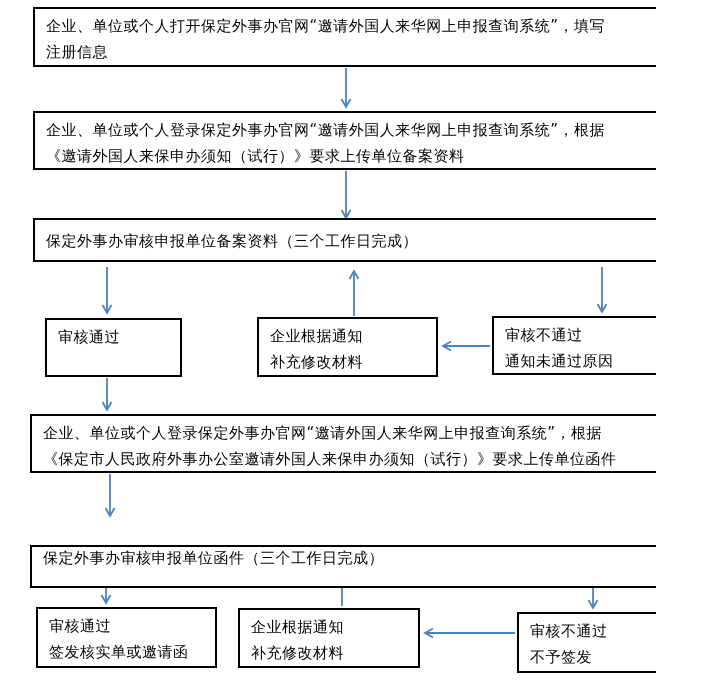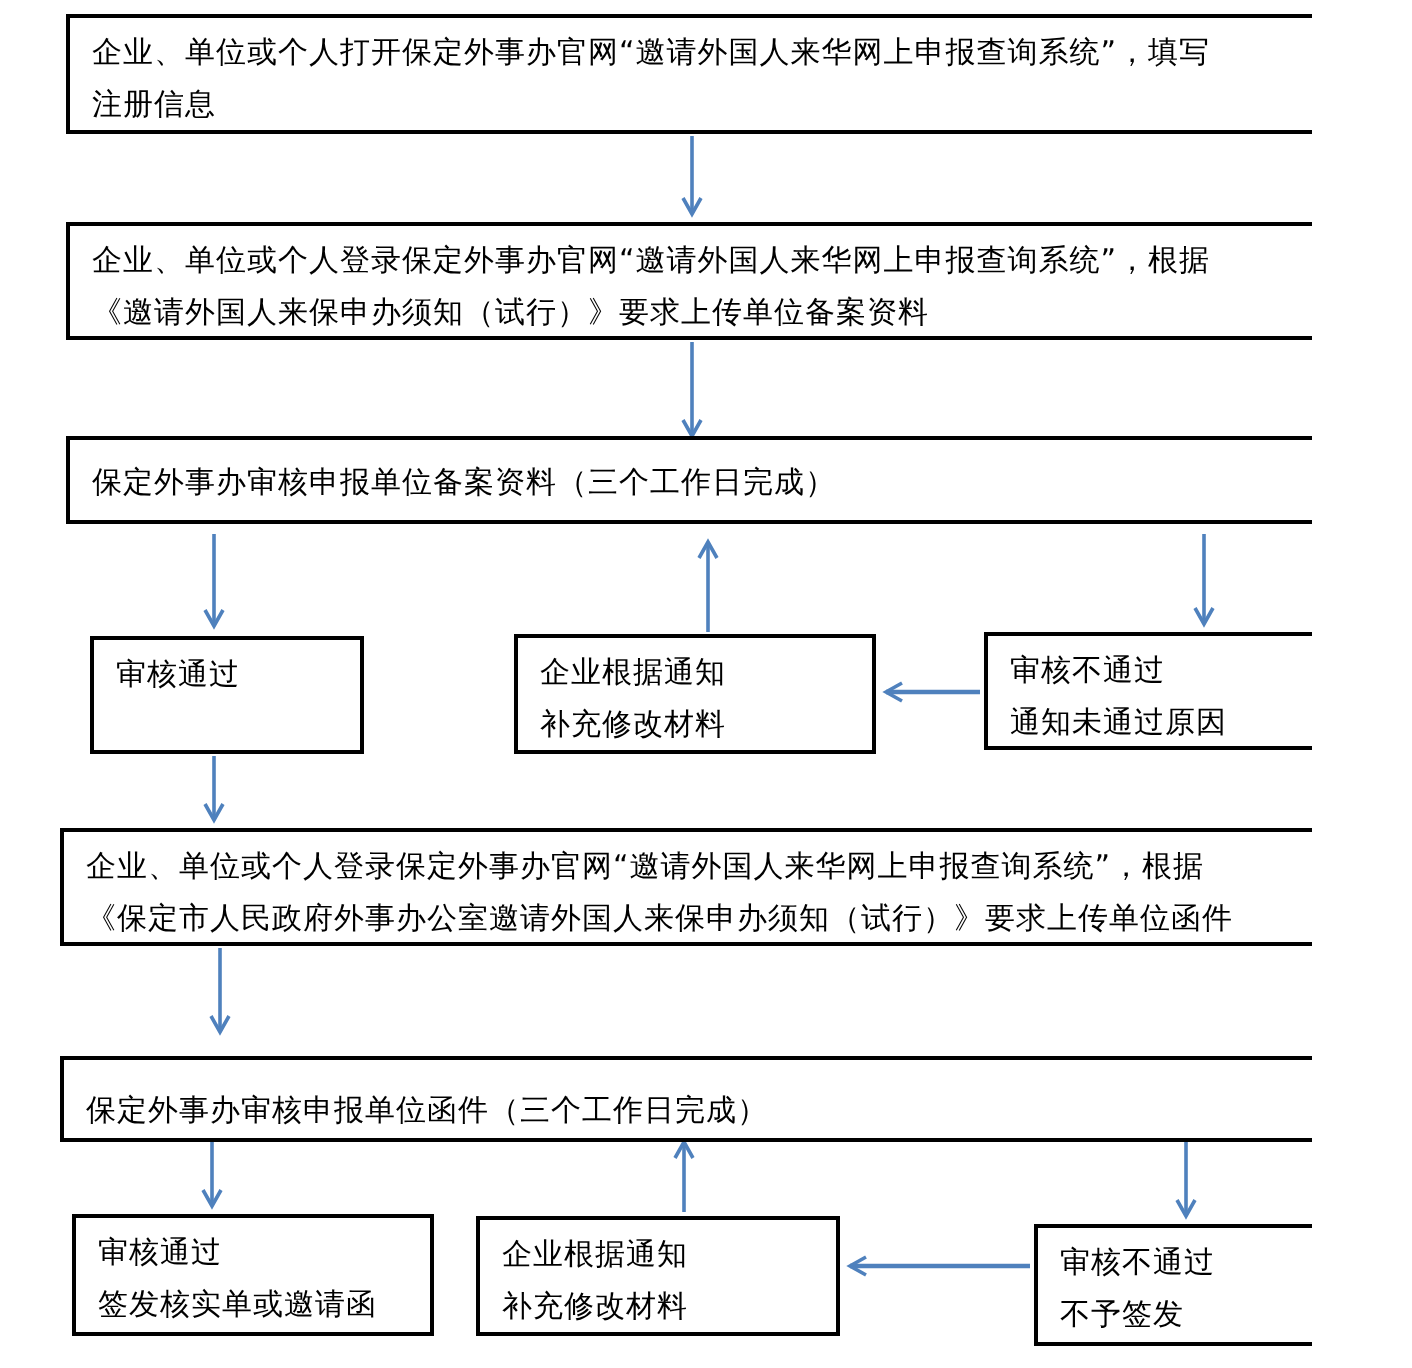--- a/index.html
+++ b/index.html
@@ -84,21 +84,21 @@
 
   <div class="node" style="left:257px; top:317px; width:181px; height:60px;">企业根据通知
 补充修改材料</div>
 
   <div class="node" style="left:492px; top:316px; width:181px; height:59px;">审核不通过
 通知未通过原因</div>
 
   <div class="node" style="left:30px;  top:414px; width:647px; height:59px;">企业、单位或个人登录保定外事办官网“邀请外国人来华网上申报查询系统”，根据
 《保定市人民政府外事办公室邀请外国人来保申办须知（试行）》要求上传单位函件</div>
 
-  <div class="node" style="left:30px;  top:528px; width:649px; height:43px; padding-top:12px;">保定外事办审核申报单位函件（三个工作日完成）</div>
+  <div class="node" style="left:30px;  top:545px; width:649px; height:43px; padding-top:0;font-family:Liberation Mono, monospace;">保定外事办审核申报单位函件（三个工作日完成）</div>
 
   <div class="node" style="left:36px;  top:607px; width:181px; height:61px;">审核通过
 签发核实单或邀请函</div>
 
   <div class="node" style="left:238px; top:608px; width:182px; height:60px;">企业根据通知
 补充修改材料</div>
 
   <div class="node" style="left:517px; top:612px; width:181px; height:61px;">审核不通过
 不予签发</div>
 

